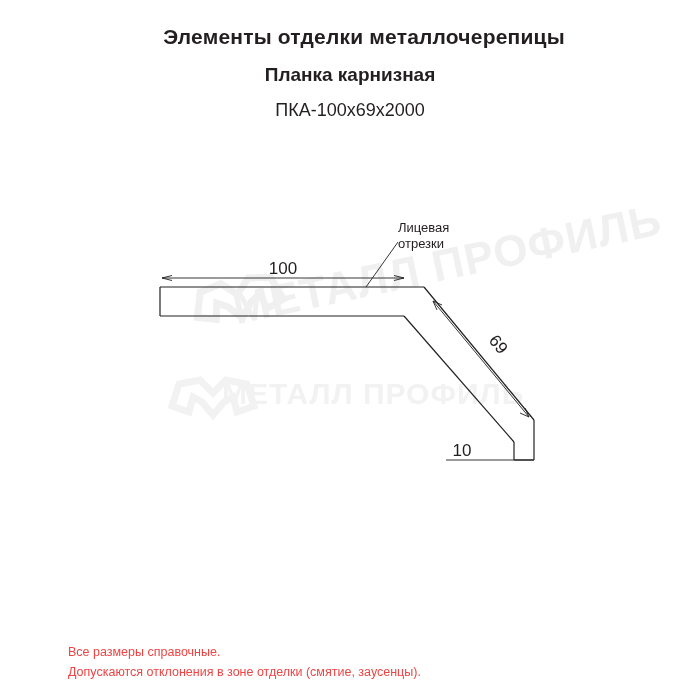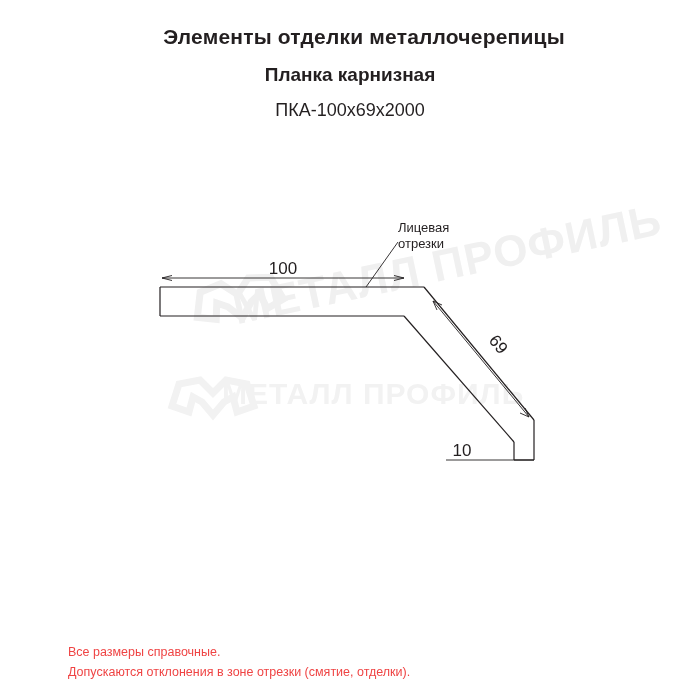--- a/index.html
+++ b/index.html
@@ -156,16 +156,16 @@
     </svg>
 
     <div class="label-face" style="left: 398px; top: 50px; width: 110px;">
       <span>Лицевая</span><br>
       <span>отрезки</span>
     </div>
   </div>
 
   <div class="footnotes">
     <div>Все размеры справочные.</div>
-    <div>Допускаются отклонения в зоне отрезки (смятие, отделки).</div>
+    <div>Допускаются отклонения в зоне отделки (смятие, заусенцы).</div>
   </div>
 
 </div>
 
 </body></html>

